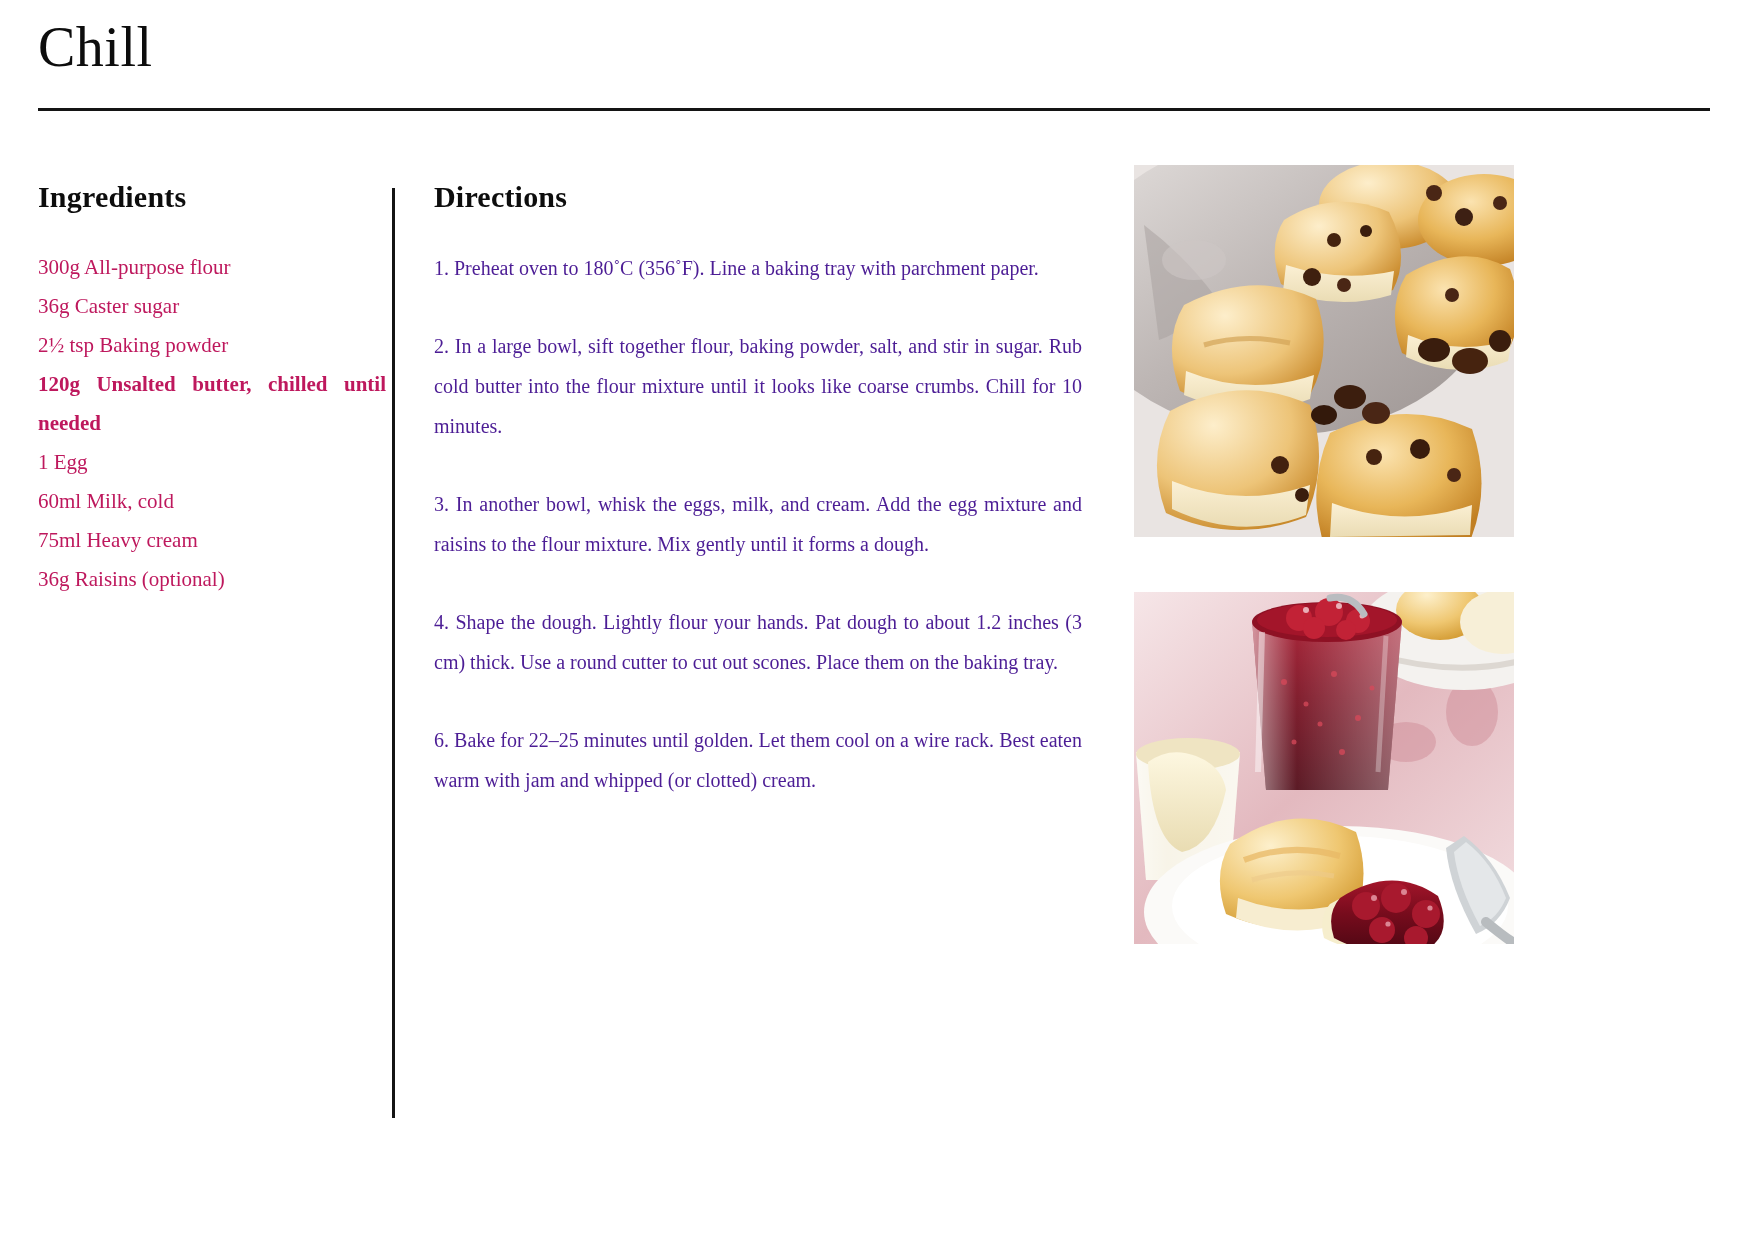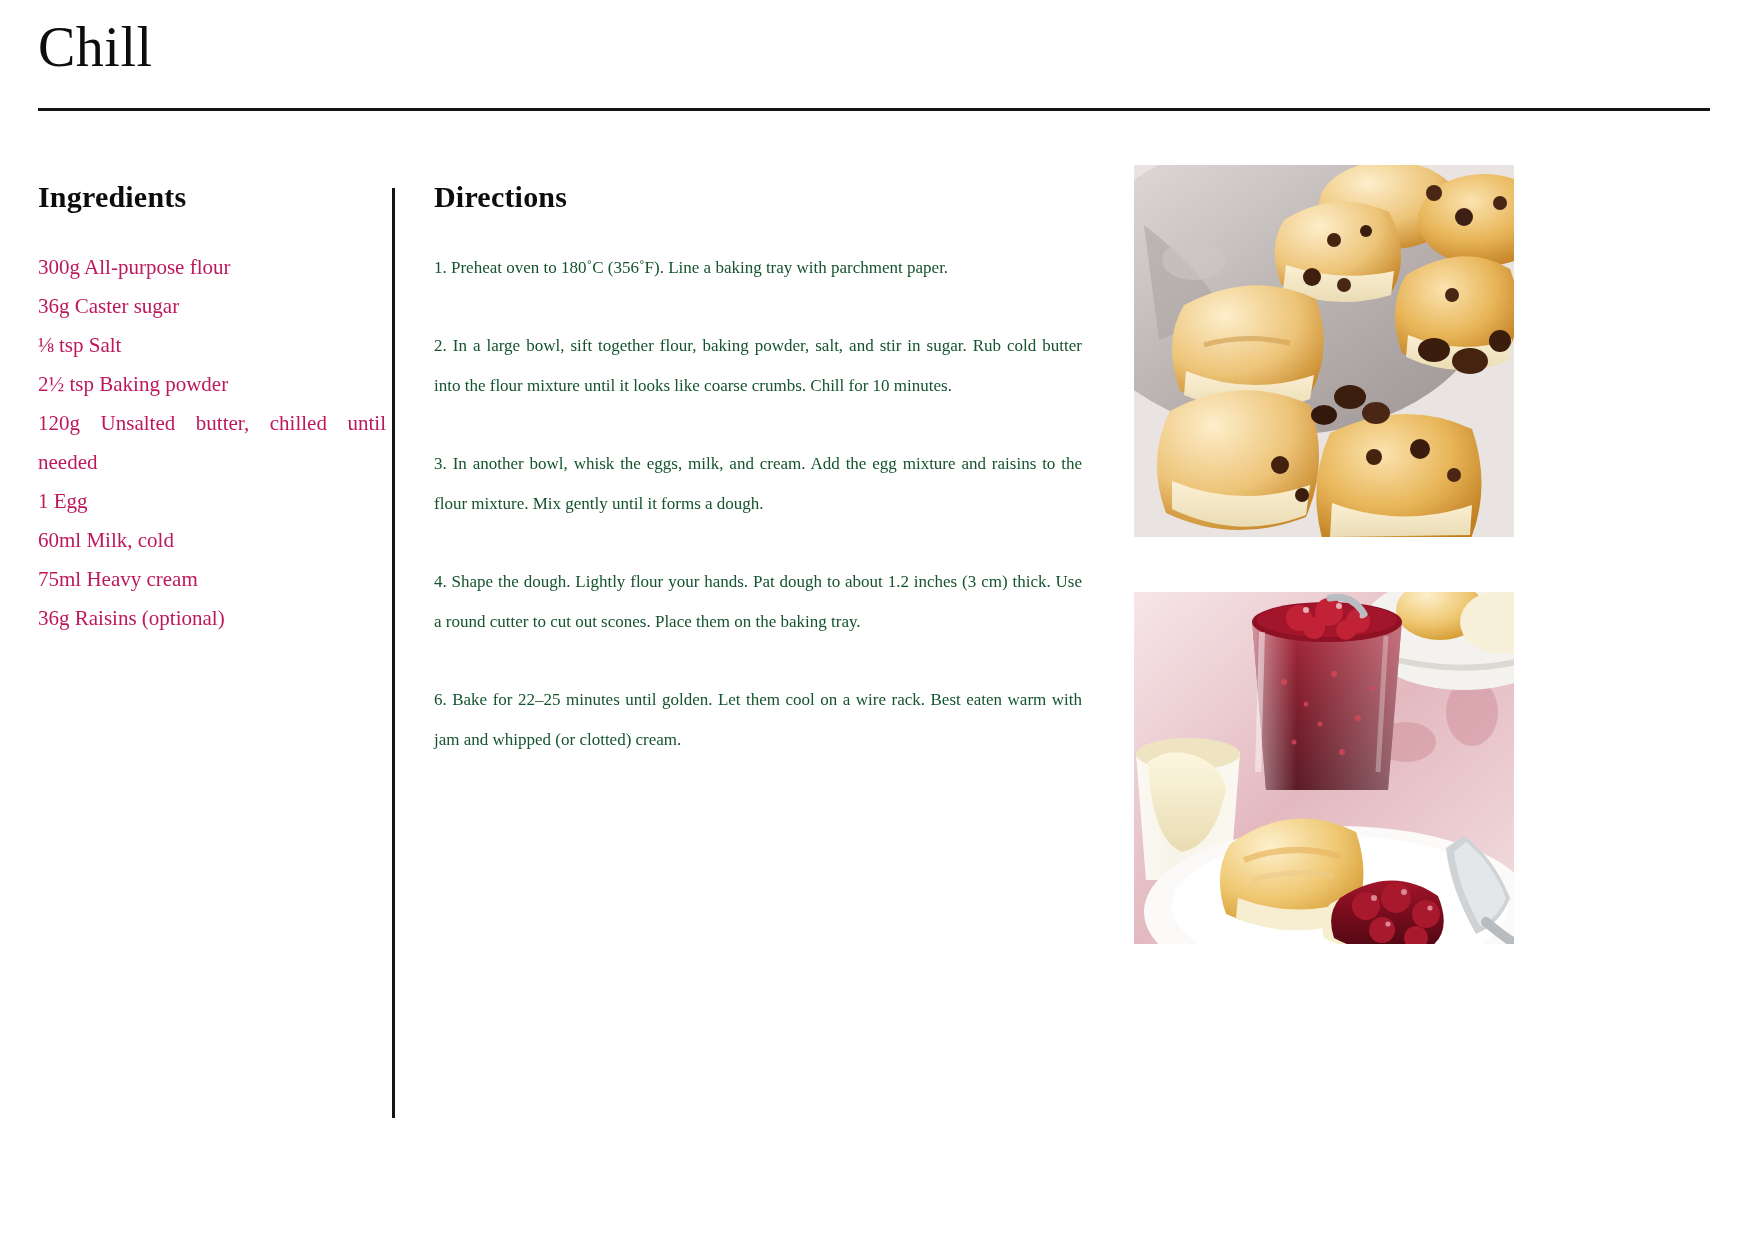--- a/index.html
+++ b/index.html
@@ -101,34 +101,35 @@
   }
   .ingredient-list li {
     font-size: 21px;
     line-height: 39px;
     text-align: justify;
     text-align-last: left;
     color: #be185d;
   }
   .ingredient-list li.justify-wrap {
     text-align: justify;
+    font-weight: bold;
   }
 
   
   .steps {
     margin: 0;
     padding: 0 0 0 24px;
     list-style: none;
   }
   .step {
-    font-size: 17px;
+    font-size: 20px;
     line-height: 40px;
     text-align: justify;
     margin-bottom: 38px;
-    color: #14532d;
+    color: #4c1d95;
   }
   .step:last-child { margin-bottom: 0; }
 
   
   .photo {
     position: absolute;
     overflow: hidden;
     background: #efe9e4;
   }
   .photo-top {
@@ -155,21 +156,20 @@
   </div>
   <div class="title-rule"></div>
 
   <div class="columns">
 
     <div class="col-ingredients">
       <h2 class="section-heading">Ingredients</h2>
       <ul class="ingredient-list">
         <li>300g All-purpose flour</li>
         <li>36g Caster sugar</li>
-        <li>⅛ tsp Salt</li>
         <li>2½ tsp Baking powder</li>
         <li class="justify-wrap">120g Unsalted butter, chilled until needed</li>
         <li>1 Egg</li>
         <li>60ml Milk, cold</li>
         <li>75ml Heavy cream</li>
         <li>36g Raisins (optional)</li>
       </ul>
     </div>
 
     <div class="vrule"></div>

